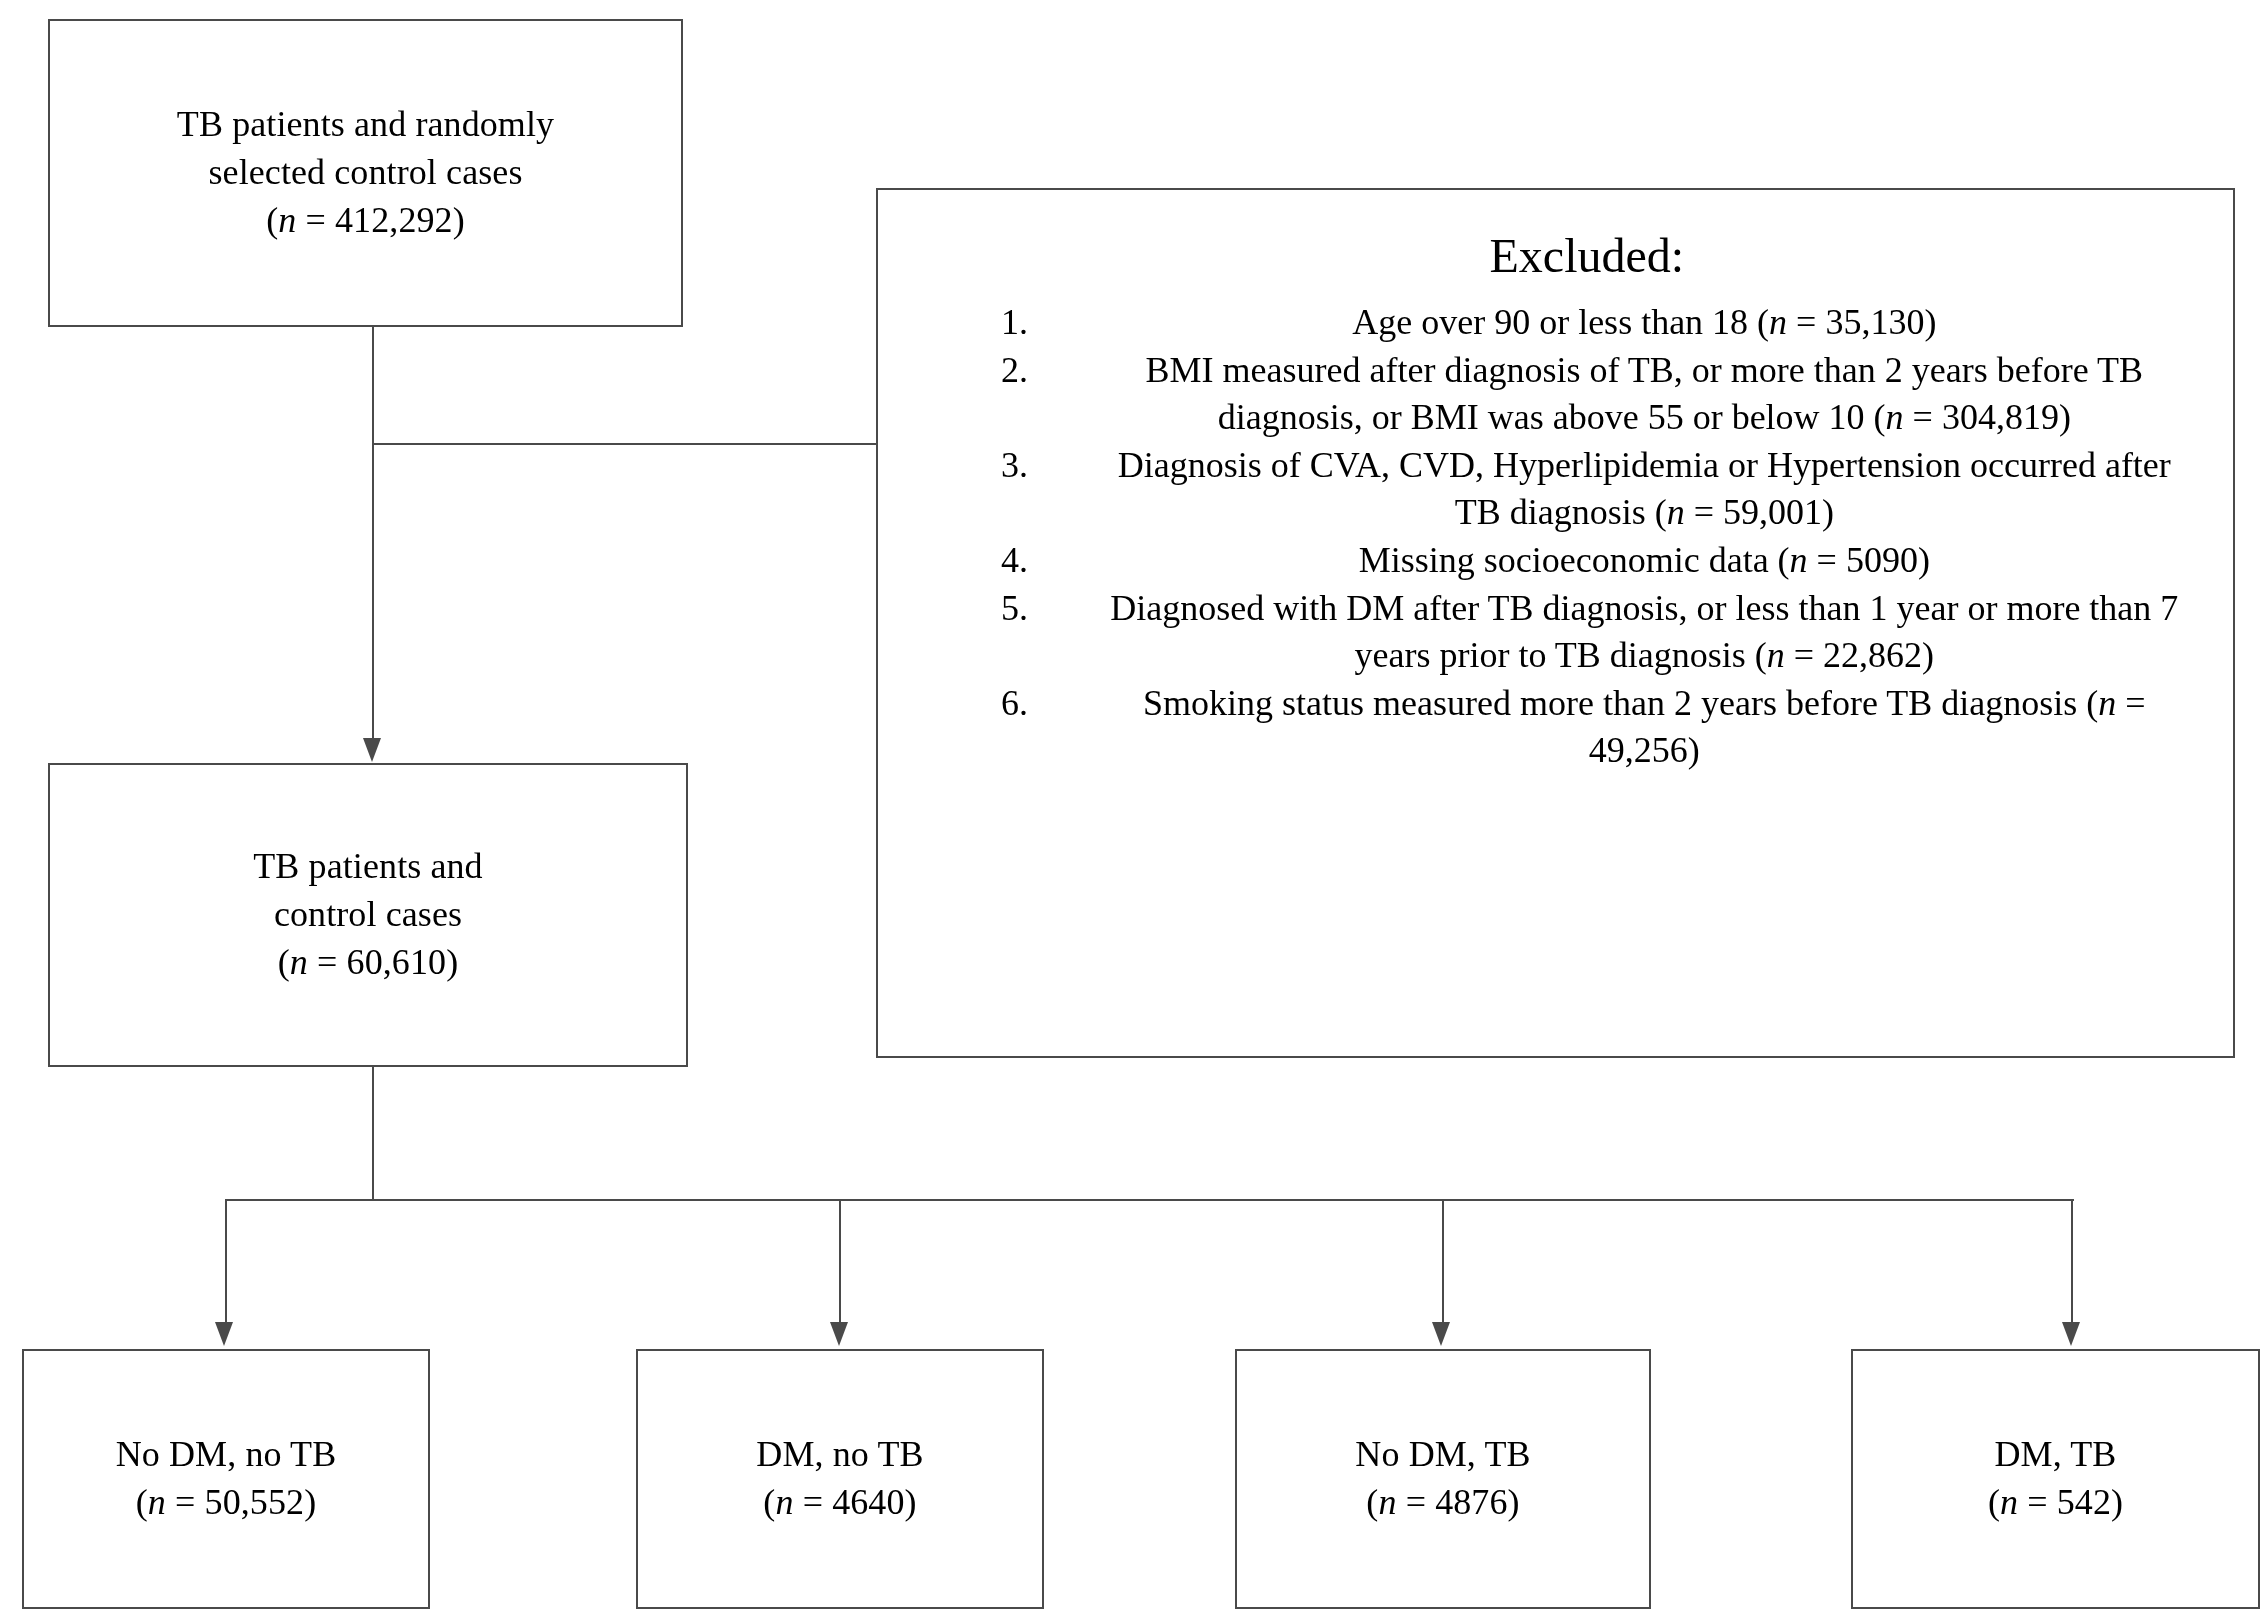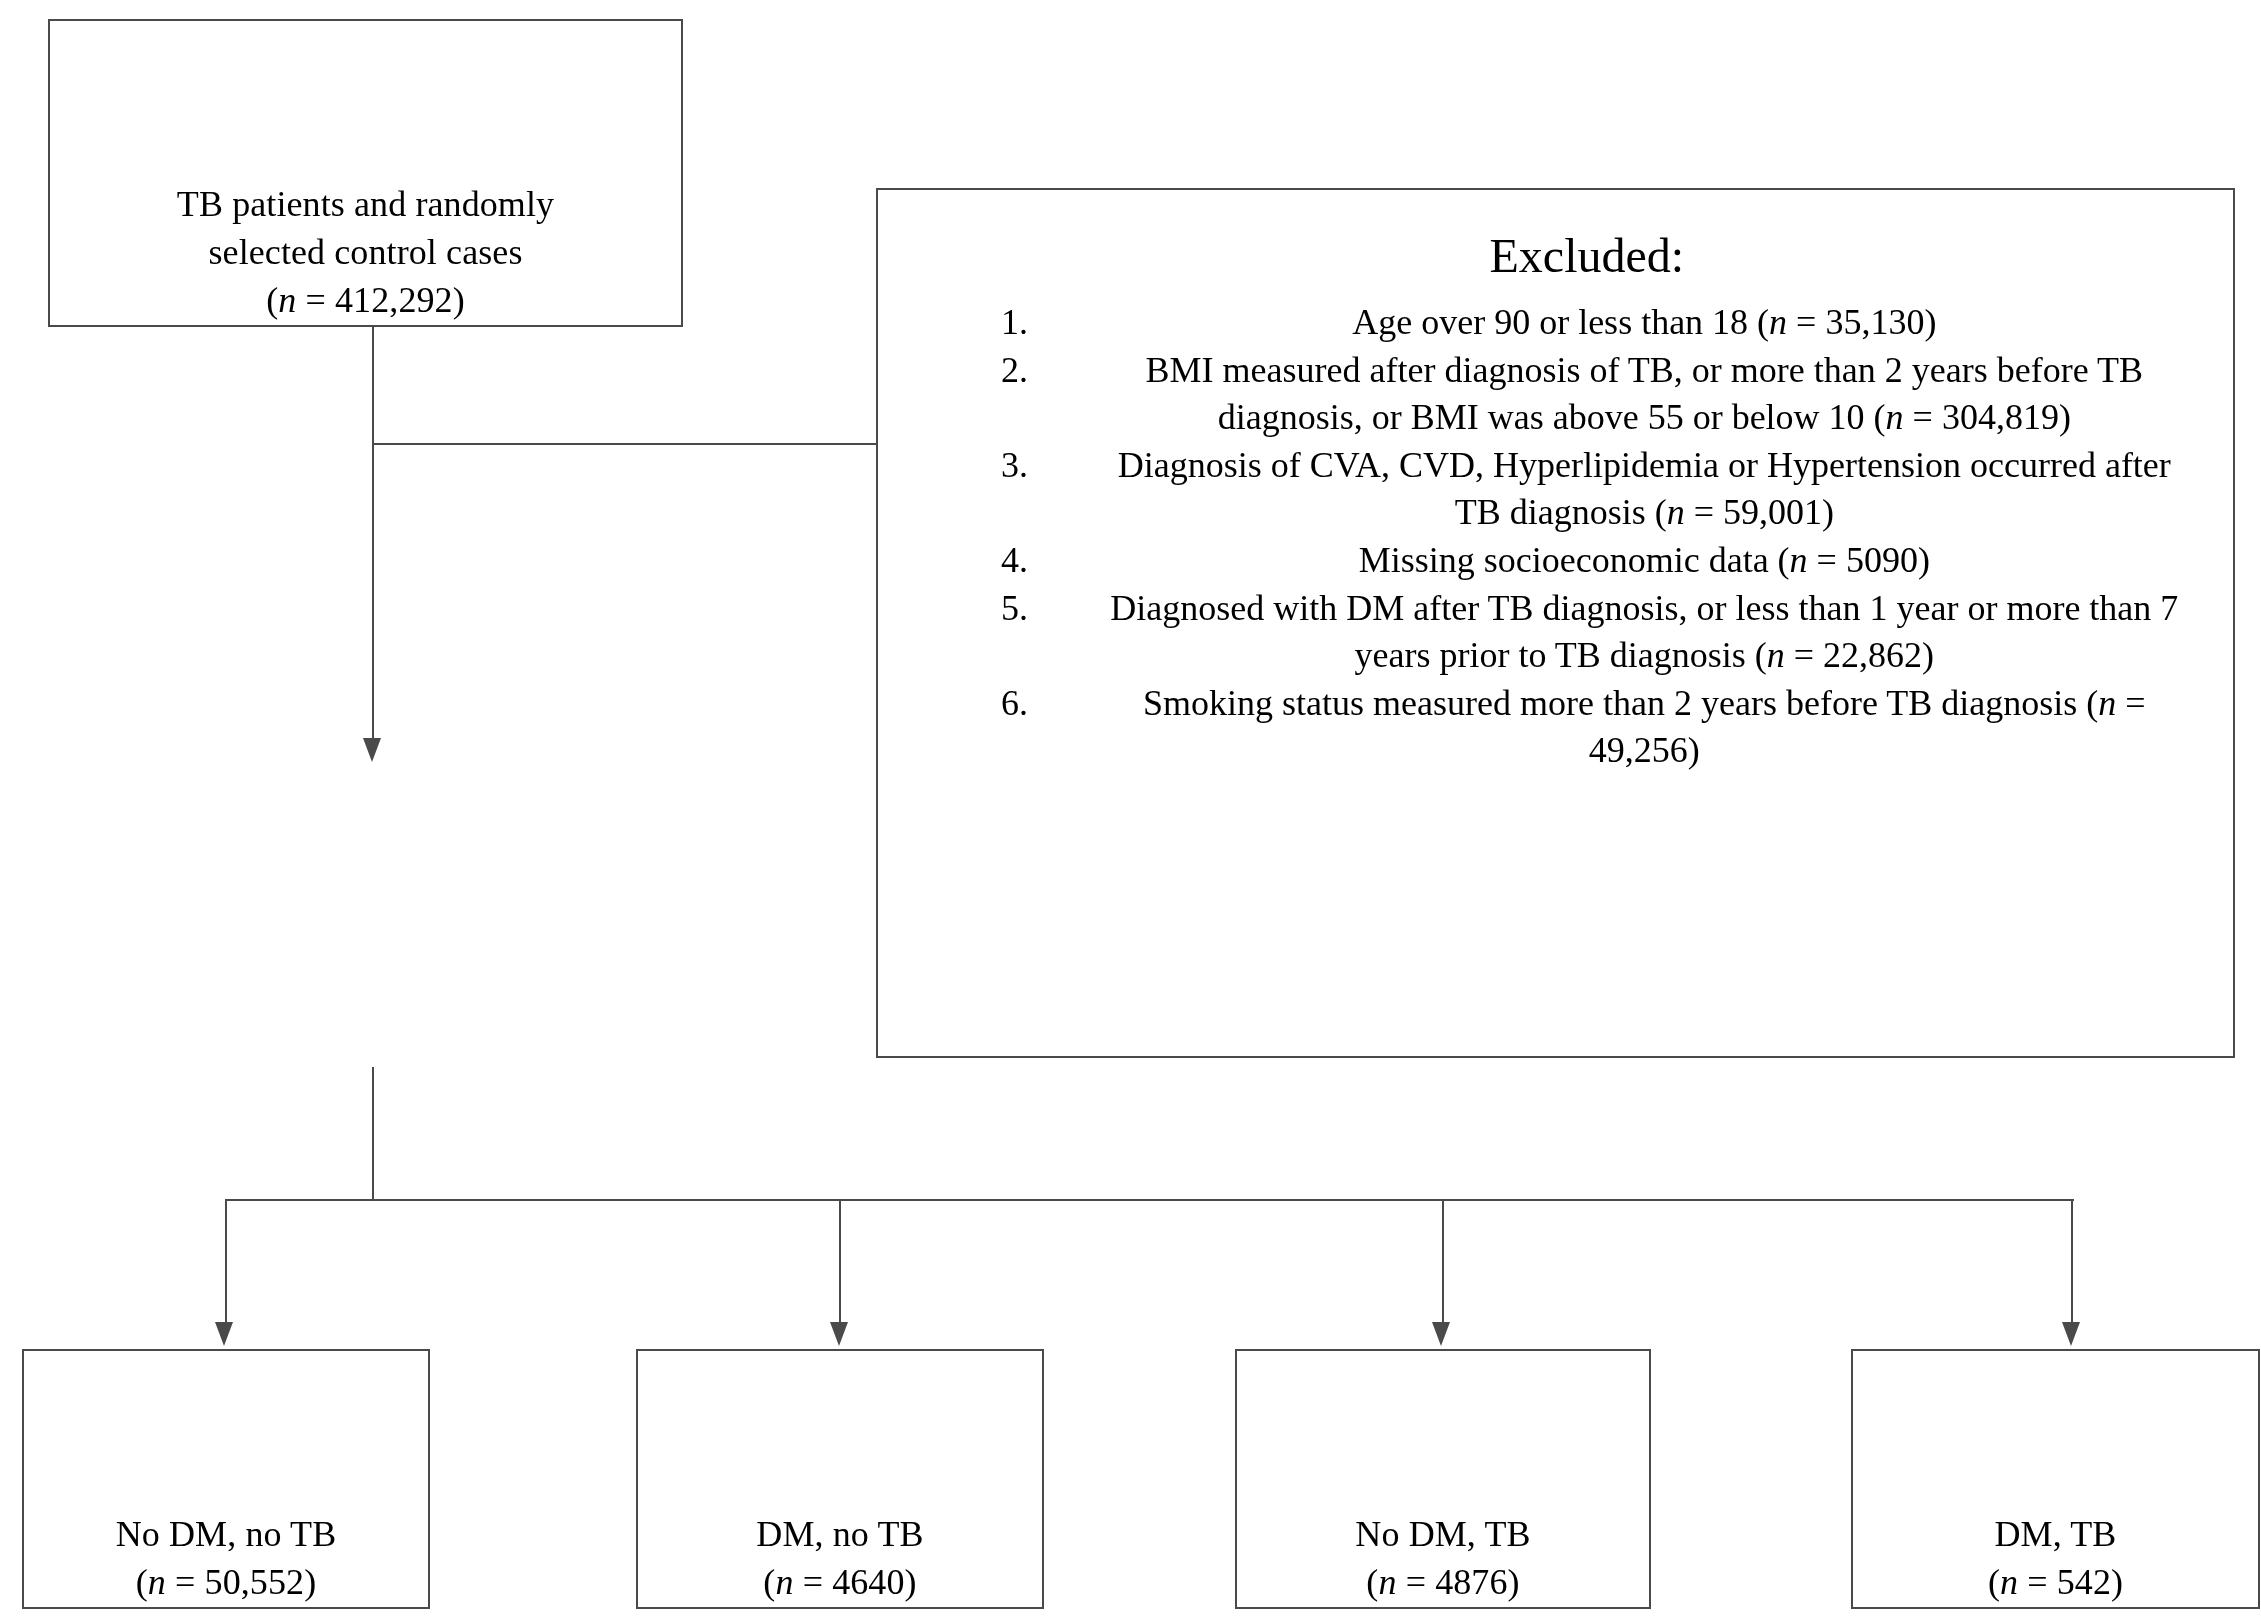--- a/index.html
+++ b/index.html
@@ -17,21 +17,21 @@
     color: #000000;
     overflow: hidden;
   }
   
   .box {
     position: absolute;
     box-sizing: border-box;
     border: 2.3px solid #4a4a4a;
     background: #ffffff;
     display: flex;
-    align-items: flex-end;
+    align-items: center;
     justify-content: center;
     text-align: center;
     line-height: 1.33;
   }
   .box-text {
     font-size: 36px;
     letter-spacing: 0.1px;
   }
   .box-text .ln { display: block; white-space: nowrap; }
   i.nvar { font-style: italic; }
@@ -122,20 +122,27 @@
     <ol class="excl-list">
       <li><span class="excl-text">Age over 90 or less than 18 (<i class="nvar">n</i> = 35,130)</span></li>
       <li><span class="excl-text">BMI measured after diagnosis of TB, or more than 2 years before TB diagnosis, or BMI was above 55 or below 10 (<i class="nvar">n</i> = 304,819)</span></li>
       <li><span class="excl-text">Diagnosis of CVA, CVD, Hyperlipidemia or Hypertension occurred after TB diagnosis (<i class="nvar">n</i> = 59,001)</span></li>
       <li><span class="excl-text">Missing socioeconomic data (<i class="nvar">n</i> = 5090)</span></li>
       <li><span class="excl-text">Diagnosed with DM after TB diagnosis, or less than 1 year or more than 7 years prior to TB diagnosis (<i class="nvar">n</i> = 22,862)</span></li>
       <li><span class="excl-text">Smoking status measured more than 2 years before TB diagnosis (<i class="nvar">n</i> = 49,256)</span></li>
     </ol>
   </div>
 
+  <div class="box" id="node-cohort">
+    <div class="box-text">
+      <span class="ln">TB patients and</span>
+      <span class="ln">control cases</span>
+      <span class="ln">(<i class="nvar">n</i> = <span>60,610</span>)</span>
+    </div>
+  </div>
 
   <div class="box" id="node-nodm-notb">
     <div class="box-text">
       <span class="ln">No DM, no TB</span>
       <span class="ln">(<i class="nvar">n</i> = <span>50,552</span>)</span>
     </div>
   </div>
 
   <div class="box" id="node-dm-notb">
     <div class="box-text">

